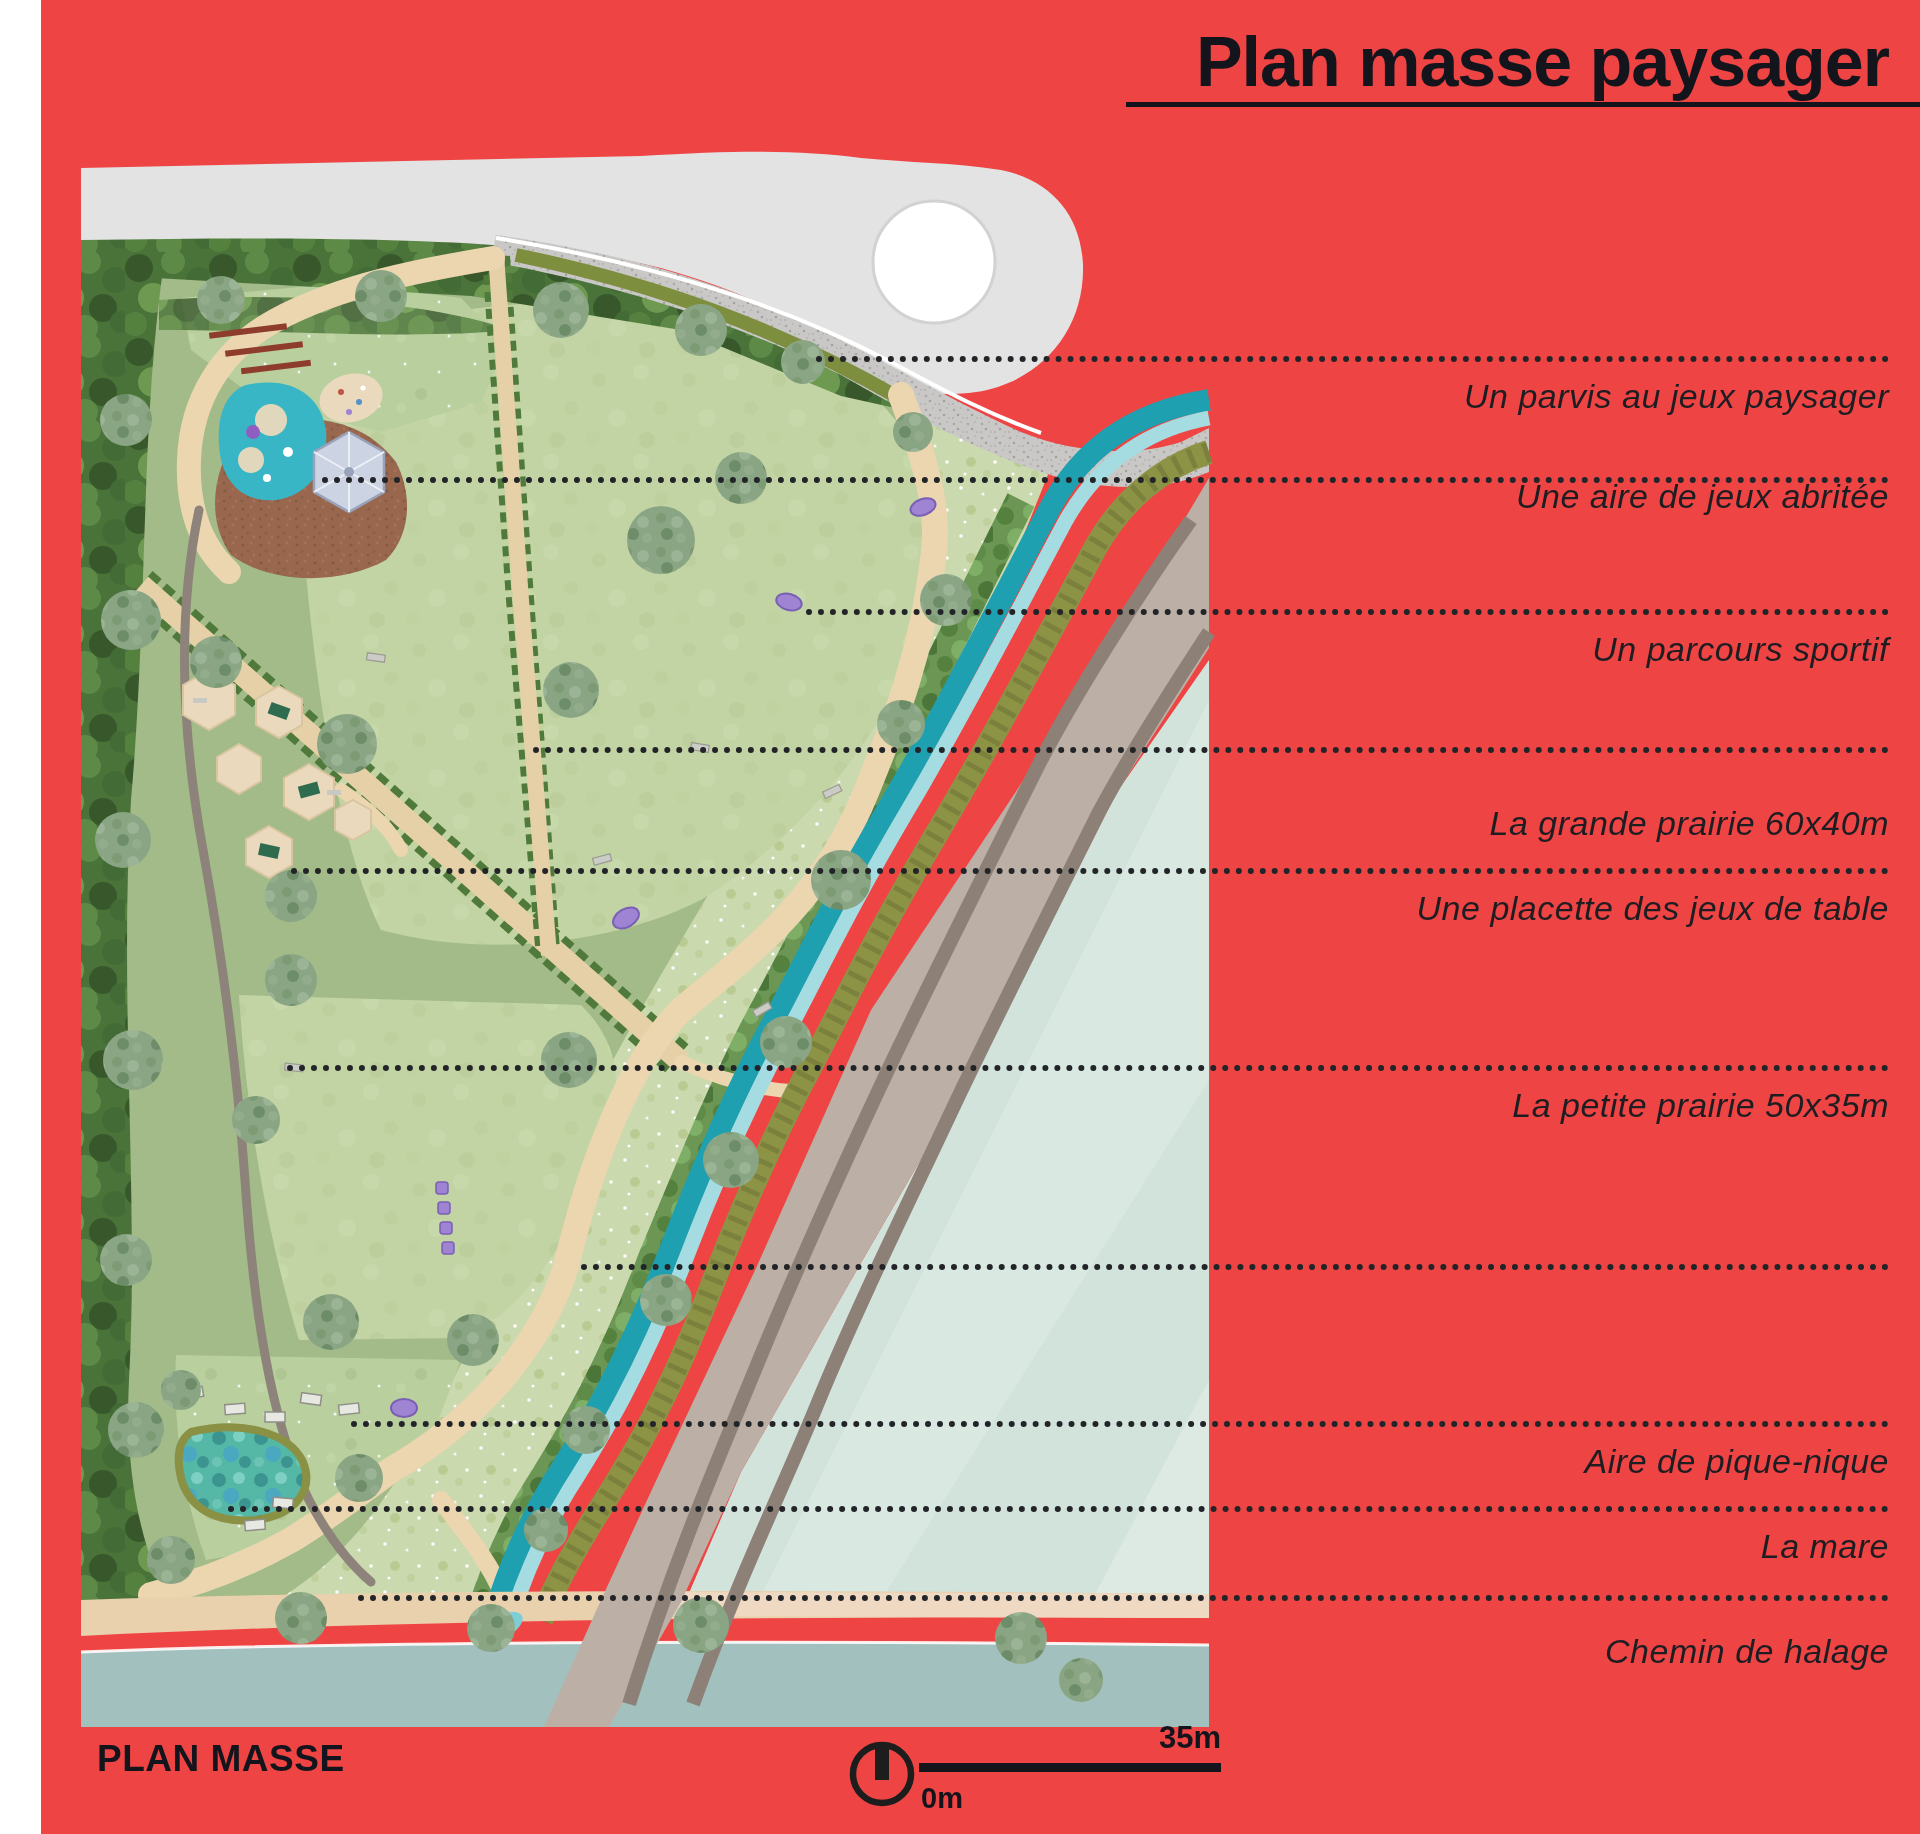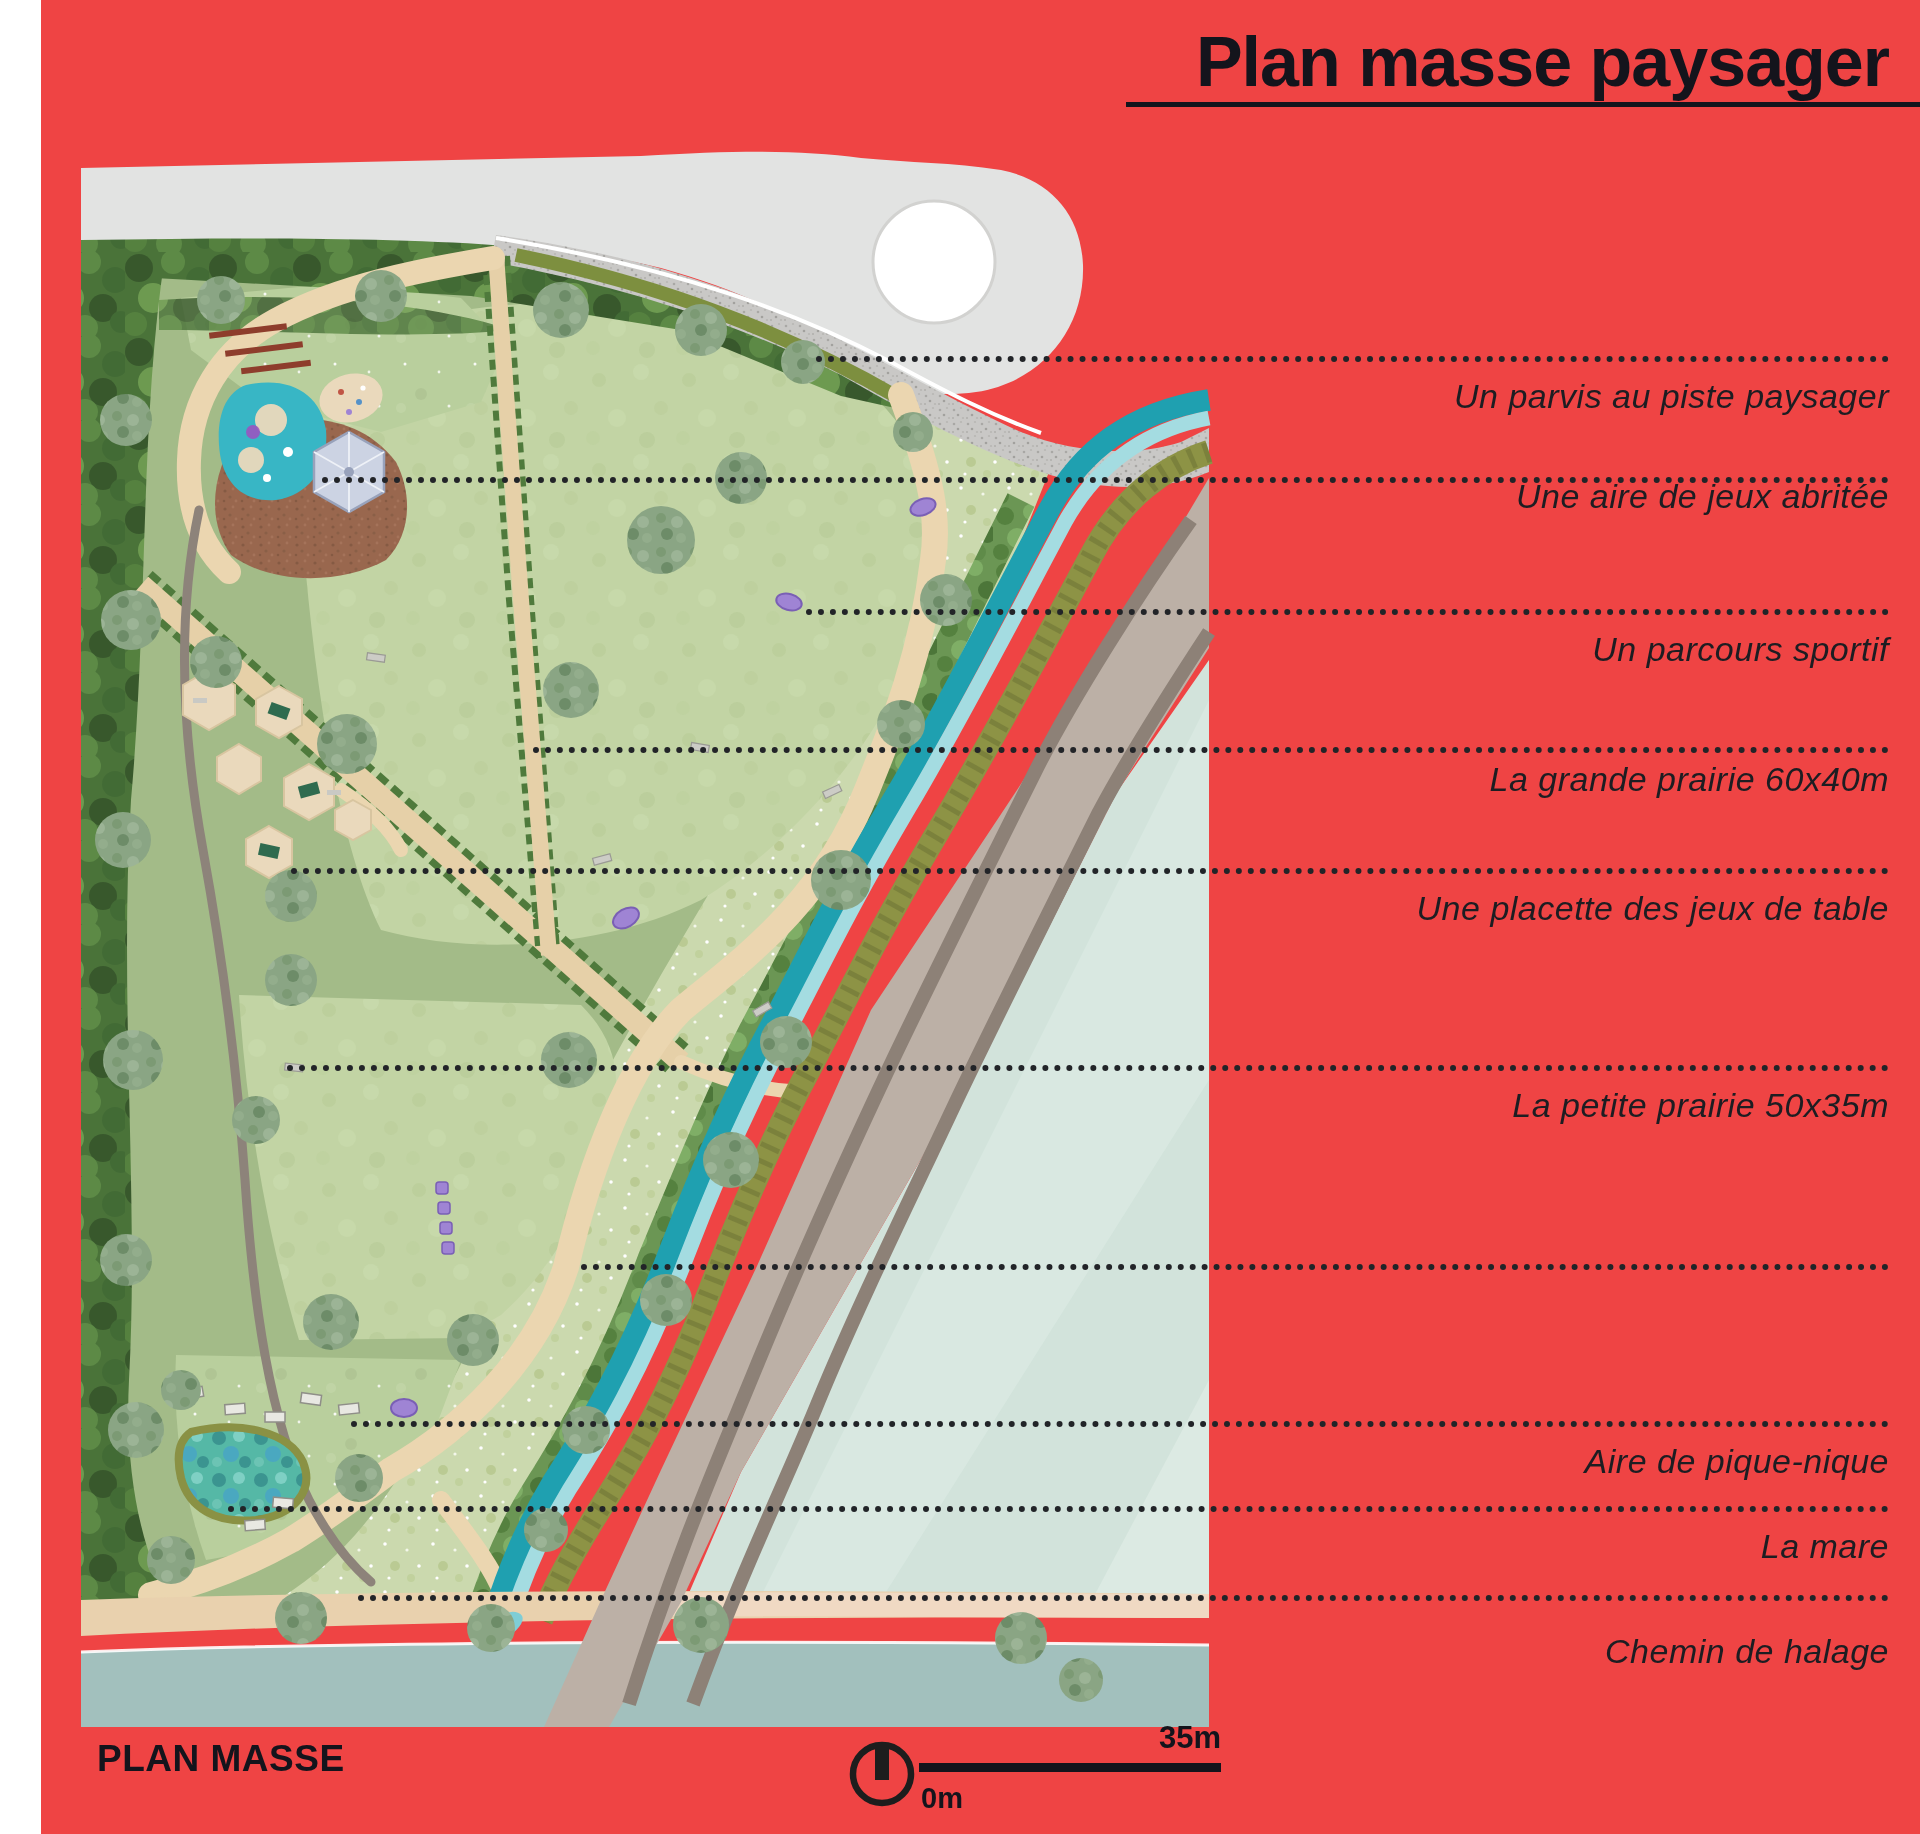--- a/index.html
+++ b/index.html
@@ -317,30 +317,30 @@
   <g>
     <circle cx="841" cy="1774" r="29" fill="none" stroke="#1d1d1d" stroke-width="6.5"></circle>
     <rect x="834" y="1747" width="14" height="33" fill="#1d1d1d"></rect>
   </g>
 </svg>
 
 <div class="title">Plan masse paysager</div>
 <div class="title-rule"></div>
 
 <div class="leader" style="left:775px;top:356px;width:1073px;"></div>
-<div class="ann-label" style="top:377px;">Un parvis au piste paysager</div>
+<div class="ann-label" style="top:377px;">Un parvis au jeux paysager</div>
 
 <div class="leader" style="left:281px;top:477px;width:1567px;"></div>
 <div class="ann-label" style="top:477px;">Une aire de jeux abritée</div>
 
 <div class="leader" style="left:765px;top:609px;width:1083px;"></div>
 <div class="ann-label" style="top:630px;text-align:right;">Un parcours sportif</div>
 
 <div class="leader" style="left:492px;top:747px;width:1356px;"></div>
-<div class="ann-label" style="top:760px;">La grande prairie  60x40m</div>
+<div class="ann-label" style="top:804px;">La grande prairie  60x40m</div>
 
 <div class="leader" style="left:250px;top:868px;width:1598px;"></div>
 <div class="ann-label" style="top:889px;">Une placette des jeux de table</div>
 
 <div class="leader" style="left:246px;top:1065px;width:1602px;"></div>
 <div class="ann-label" style="top:1086px;">La petite prairie 50x35m</div>
 
 <div class="leader" style="left:540px;top:1264px;width:1308px;"></div>
 
 <div class="leader" style="left:310px;top:1421px;width:1538px;"></div>

